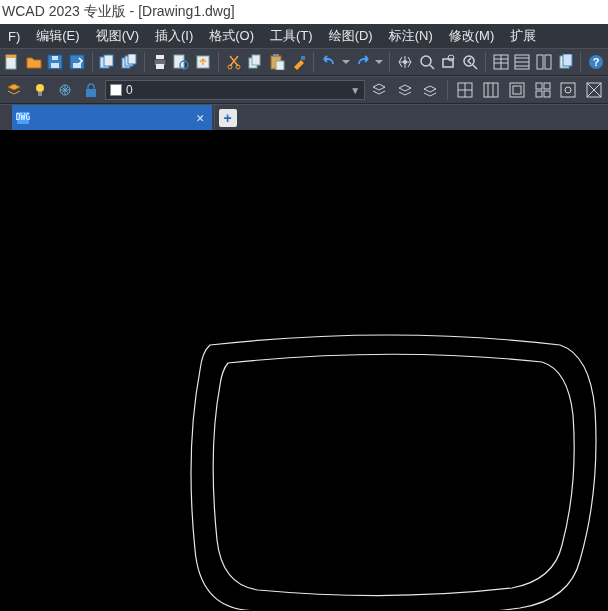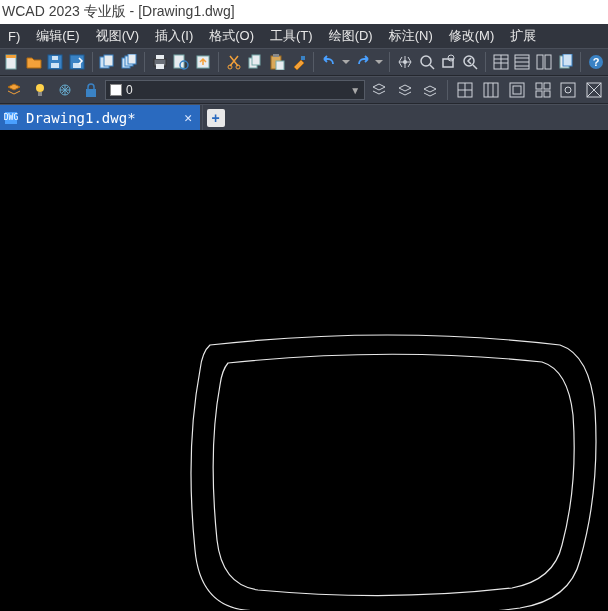--- a/index.html
+++ b/index.html
@@ -89,21 +89,21 @@
     font-size: 10px;
     color: #aaa;
   }
   
   .doc-tabs {
     background: #3a3f4a;
     border-top: 1px solid #4a4f5a;
     height: 26px;
     display: flex;
     align-items: stretch;
-    padding-left: 0;
+    padding-left: 12px;
     gap: 2px;
   }
   .doc-tab {
     background: #2a6abf;
     color: #fff;
     display: flex;
     align-items: center;
     padding: 0 8px 0 4px;
     gap: 8px;
     font-family: "SimSun", monospace;
@@ -433,21 +433,20 @@
       <svg width="16" height="16">
         <rect x="1" y="1" width="14" height="14" fill="none" stroke="#cfd3da"></rect>
         <path d="M1 1l14 14M15 1L1 15" stroke="#cfd3da"></path>
       </svg>
     </div>
 </div>
 
 <div class="doc-tabs">
   <div class="doc-tab">
     <span class="tab-icon">DWG</span>
-    <span>Drawing1.dwg*</span>
     <span class="tab-close">✕</span>
   </div>
   <div class="newtab">
     <div class="newtab-btn">+</div>
   </div>
 </div>
 
 <div class="canvas">
   <svg width="608" height="480">
 

